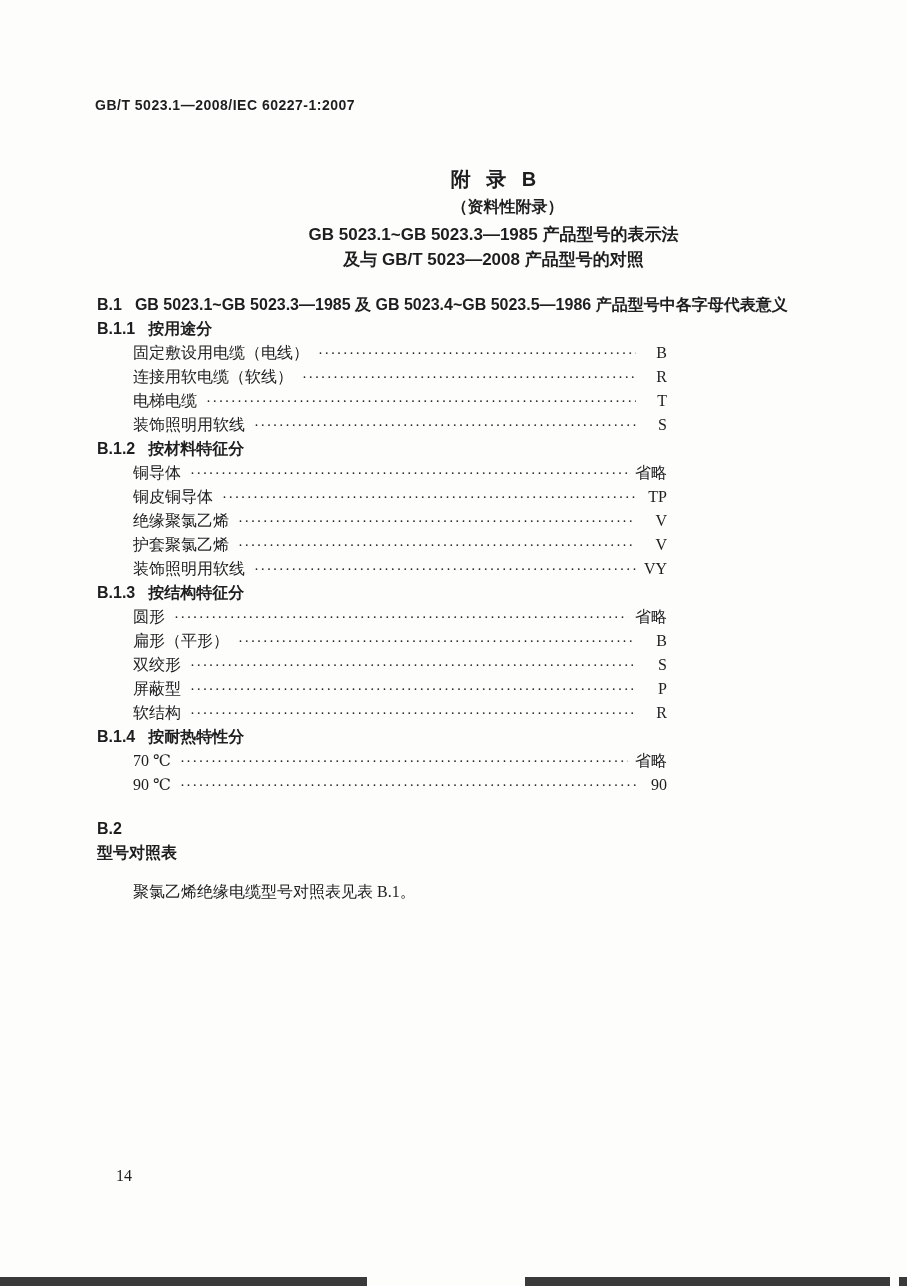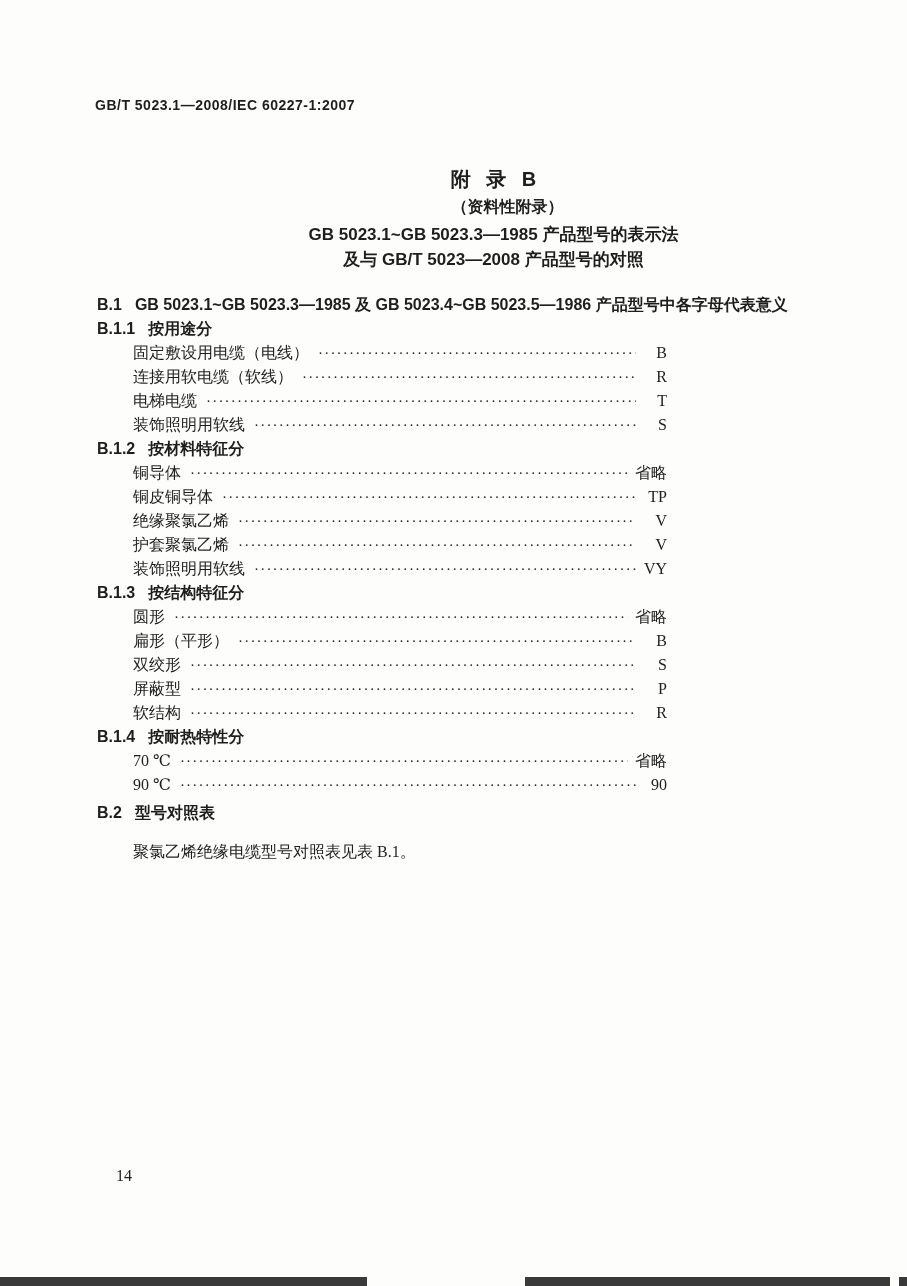--- a/index.html
+++ b/index.html
@@ -49,21 +49,21 @@
   .row .lbl{flex:0 0 auto;}
   .row .leader{
     flex:1 1 auto;overflow:hidden;
     margin:0 7px 0 9px;
     color:#262626;font-size:15px;
     letter-spacing:1.2px;
   }
   .row .code{
     flex:0 0 auto;text-align:right;min-width:24px;
   }
-  .b2-head{margin-top:4px;}
+  .b2-head{margin-top:20px;flex-direction:column;}
   .b2-body{
     margin-top:15px;margin-left:36px;
     font-size:16px;line-height:24px;
   }
 
   .page-number{
     position:absolute;left:116px;top:1166px;
     font-size:16px;line-height:20px;
   }
   .edge-bar{

